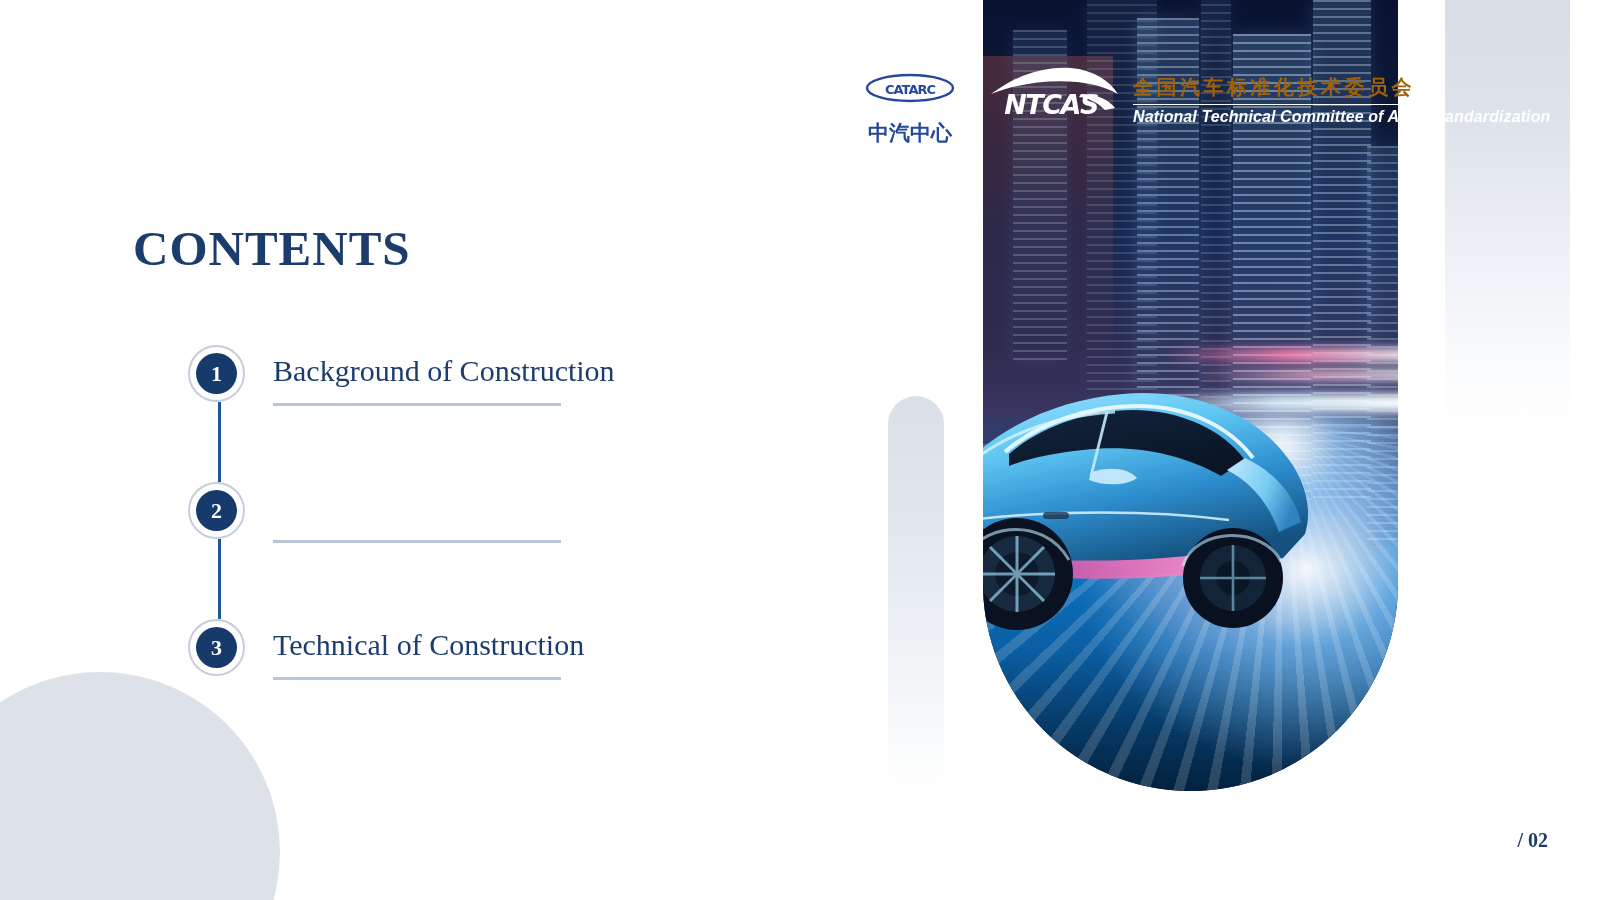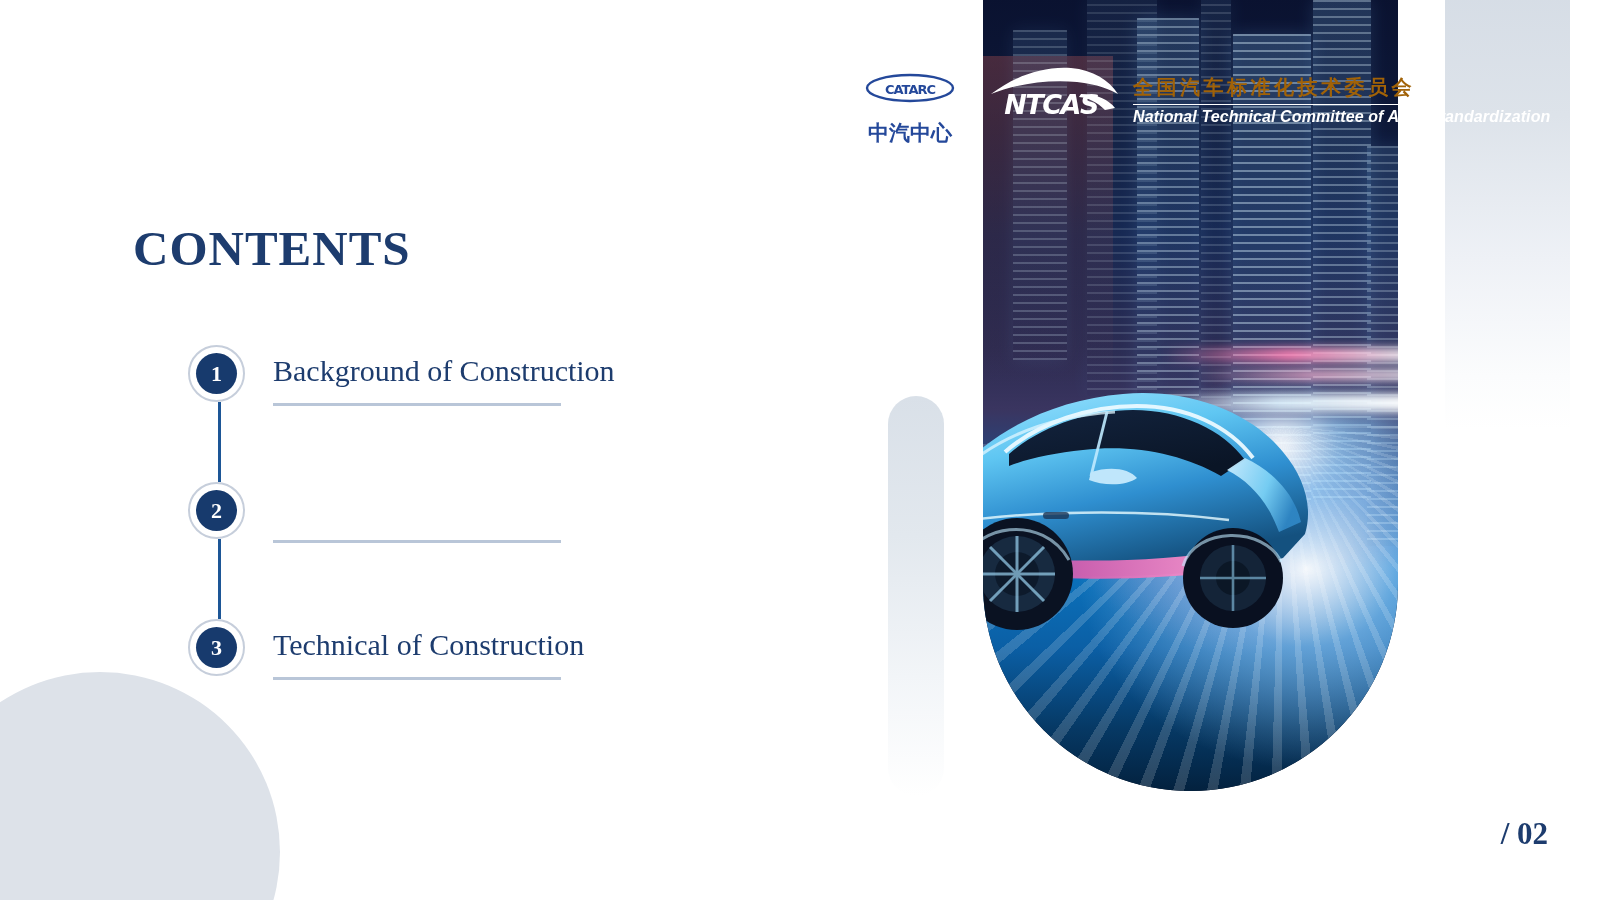--- a/index.html
+++ b/index.html
@@ -263,21 +263,21 @@
     letter-spacing: 0.1px;
     font-family: Liberation Sans, sans-serif;
     white-space: nowrap;
   }
 
   
   .page-number {
     position: absolute;
     right: 52px;
     bottom: 48px;
-    font-size: 31px;
+    font-size: 20px;
     font-weight: bold;
     color: #1d3c6e;
     font-family: "Liberation Serif", serif;
   }
 </style>
 </head>
 <body>
 
 <div id="slide">
 

